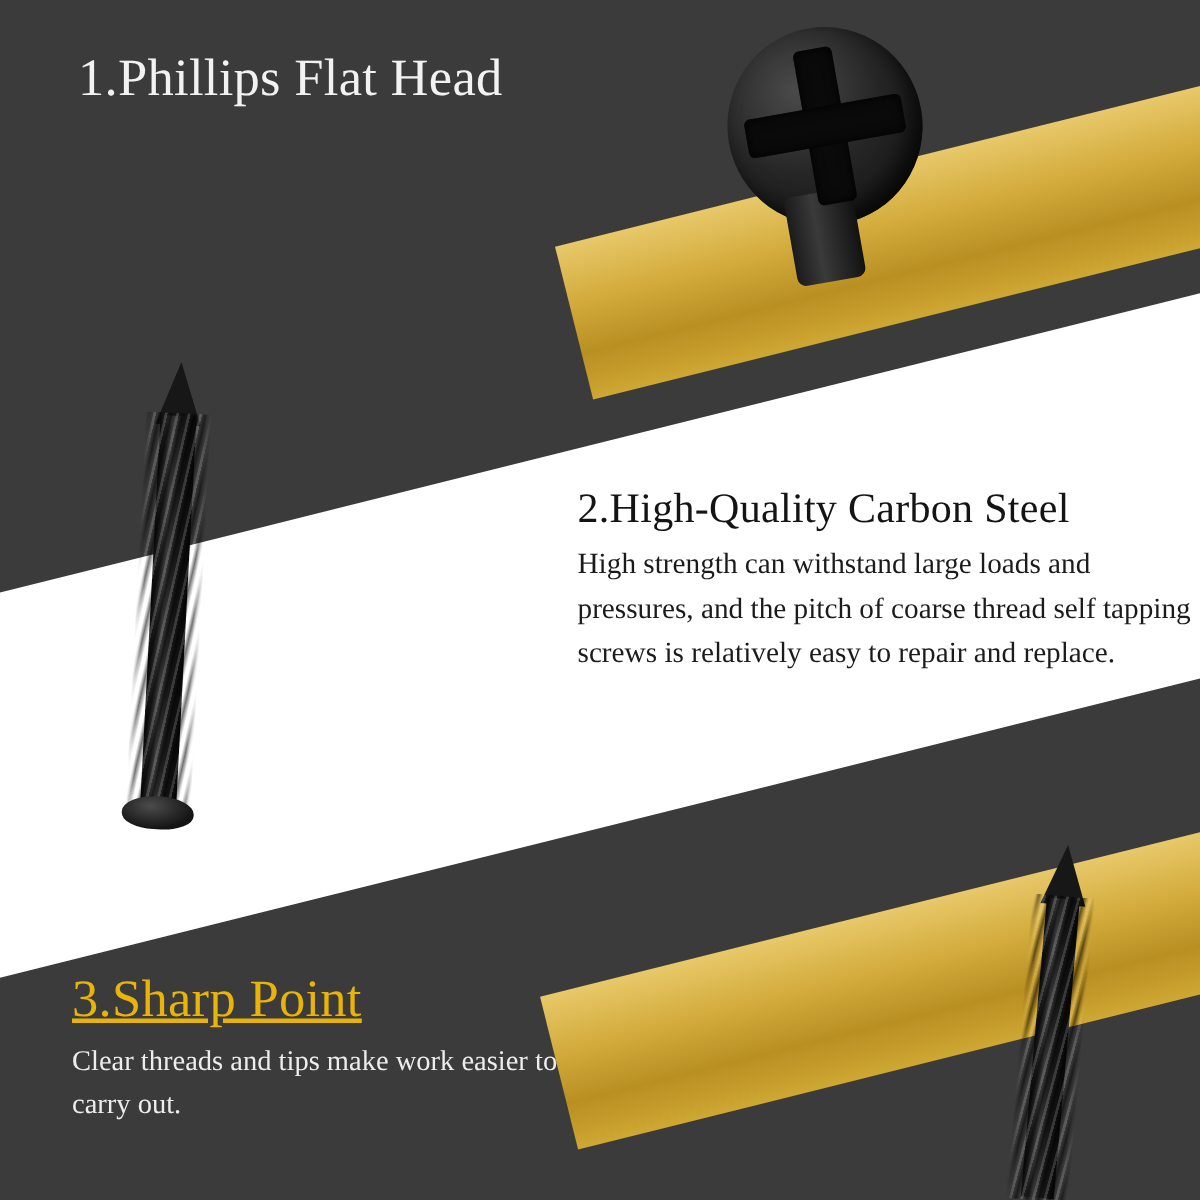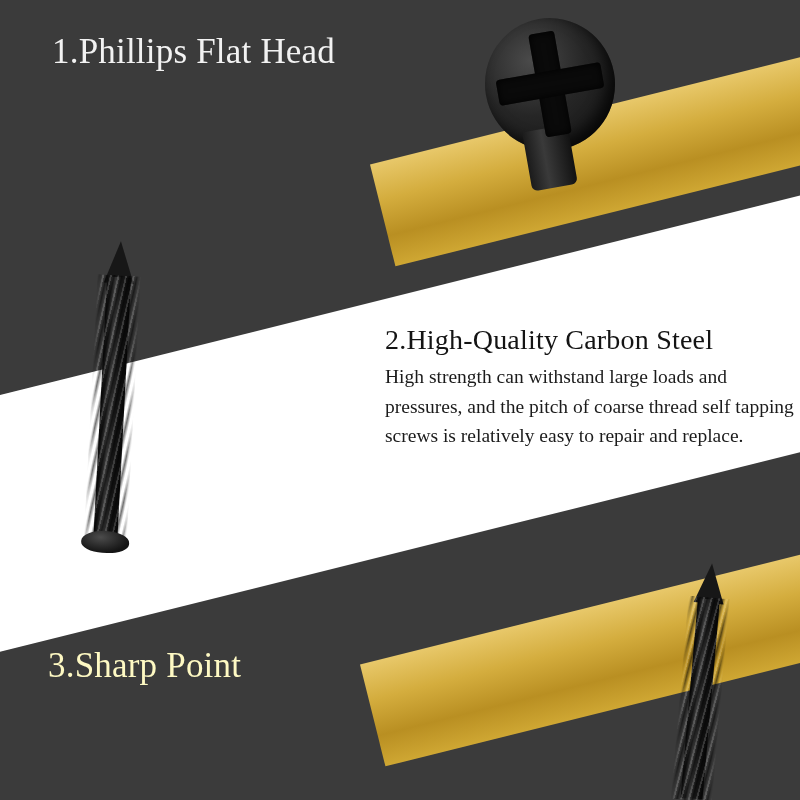--- a/index.html
+++ b/index.html
@@ -81,21 +81,21 @@
   .block-1 .headline { font-size: 35px; color: #f2f2f2; }
   .block-1 .body { font-size: 19px; color: #ededed; }
 
   
   .block-2 { left: 385px; top: 325px; width: 420px; }
   .block-2 .headline { font-size: 28px; color: #141414; white-space: nowrap; }
   .block-2 .body { font-size: 19.5px; color: #1b1b1b; line-height: 1.5; }
 
   
   .block-3 { left: 48px; top: 648px; width: 360px; }
-  .block-3 .headline { font-size: 35px; color: #fef9c3; }
+  .block-3 .headline { font-size: 35px; color: #eab308; text-decoration: underline; }
   .block-3 .body { font-size: 19px; color: #ededed; }
 
   
   .screw-head {
     position: absolute;
     left: 485px;
     top: 18px;
     width: 135px;
     height: 160px;
   }
@@ -251,15 +251,16 @@
     <h2 class="headline">1.Phillips Flat Head</h2>
   </div>
 
   <div class="block block-2">
     <h2 class="headline">2.High-Quality Carbon Steel</h2>
     <p class="body">High strength can withstand large loads and pressures, and the pitch of coarse thread self tapping screws is relatively easy to repair and replace.</p>
   </div>
 
   <div class="block block-3">
     <h2 class="headline">3.Sharp Point</h2>
+    <p class="body">Clear threads and tips make work easier to carry out.</p>
   </div>
 
 </div>
 
 </body></html>

